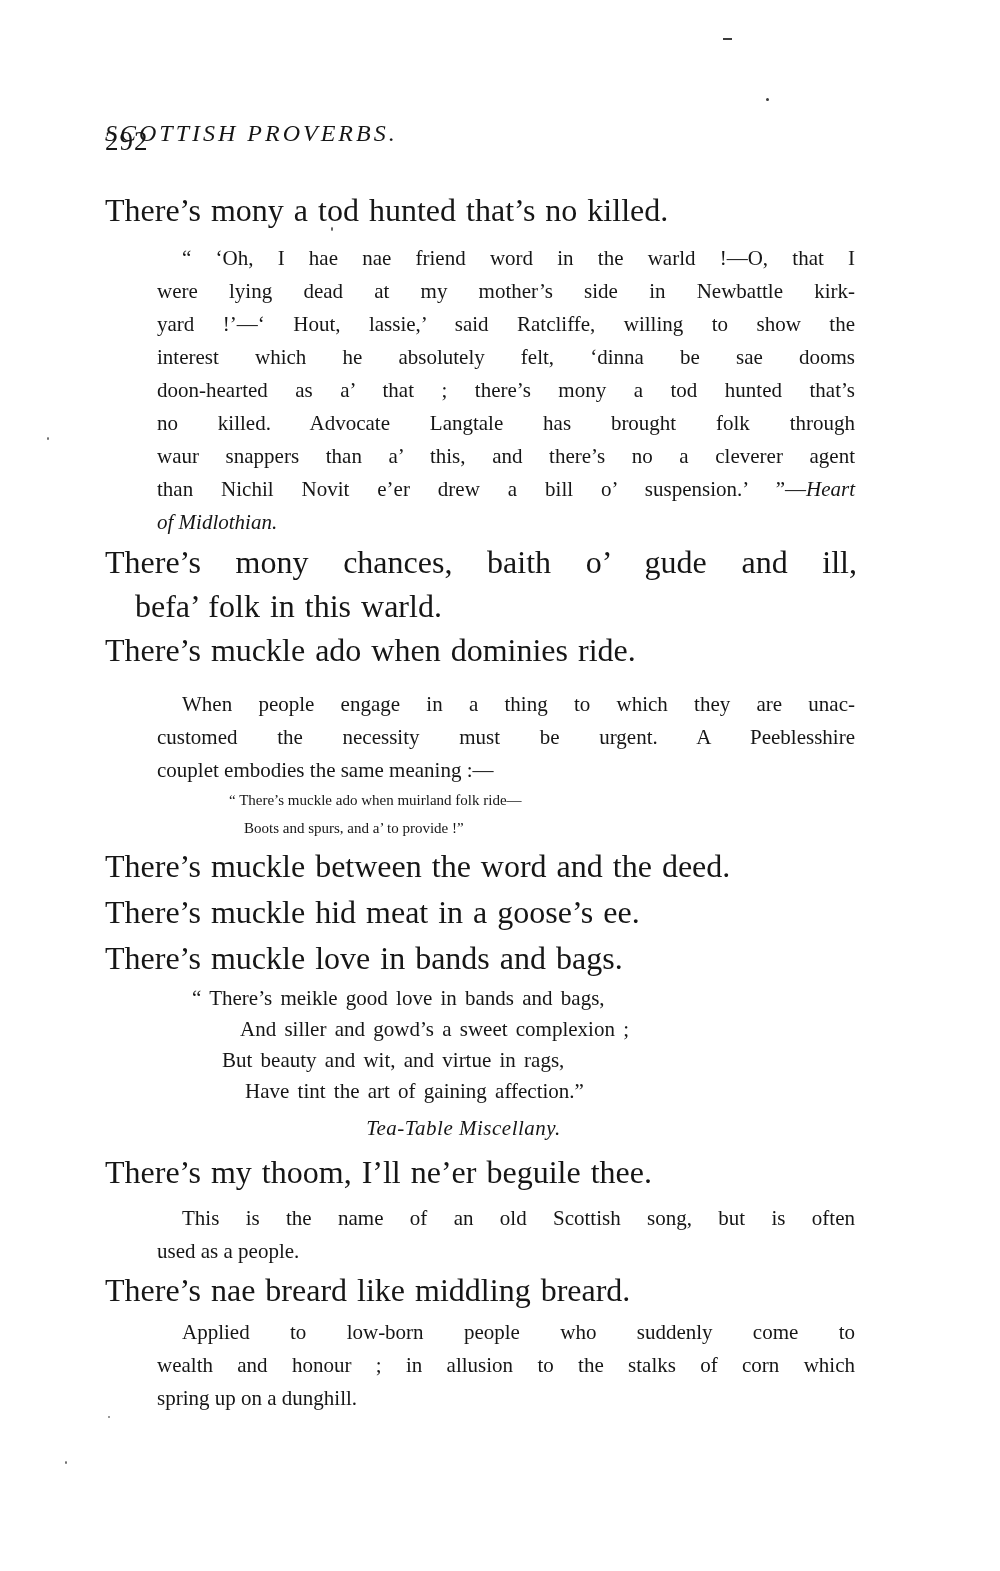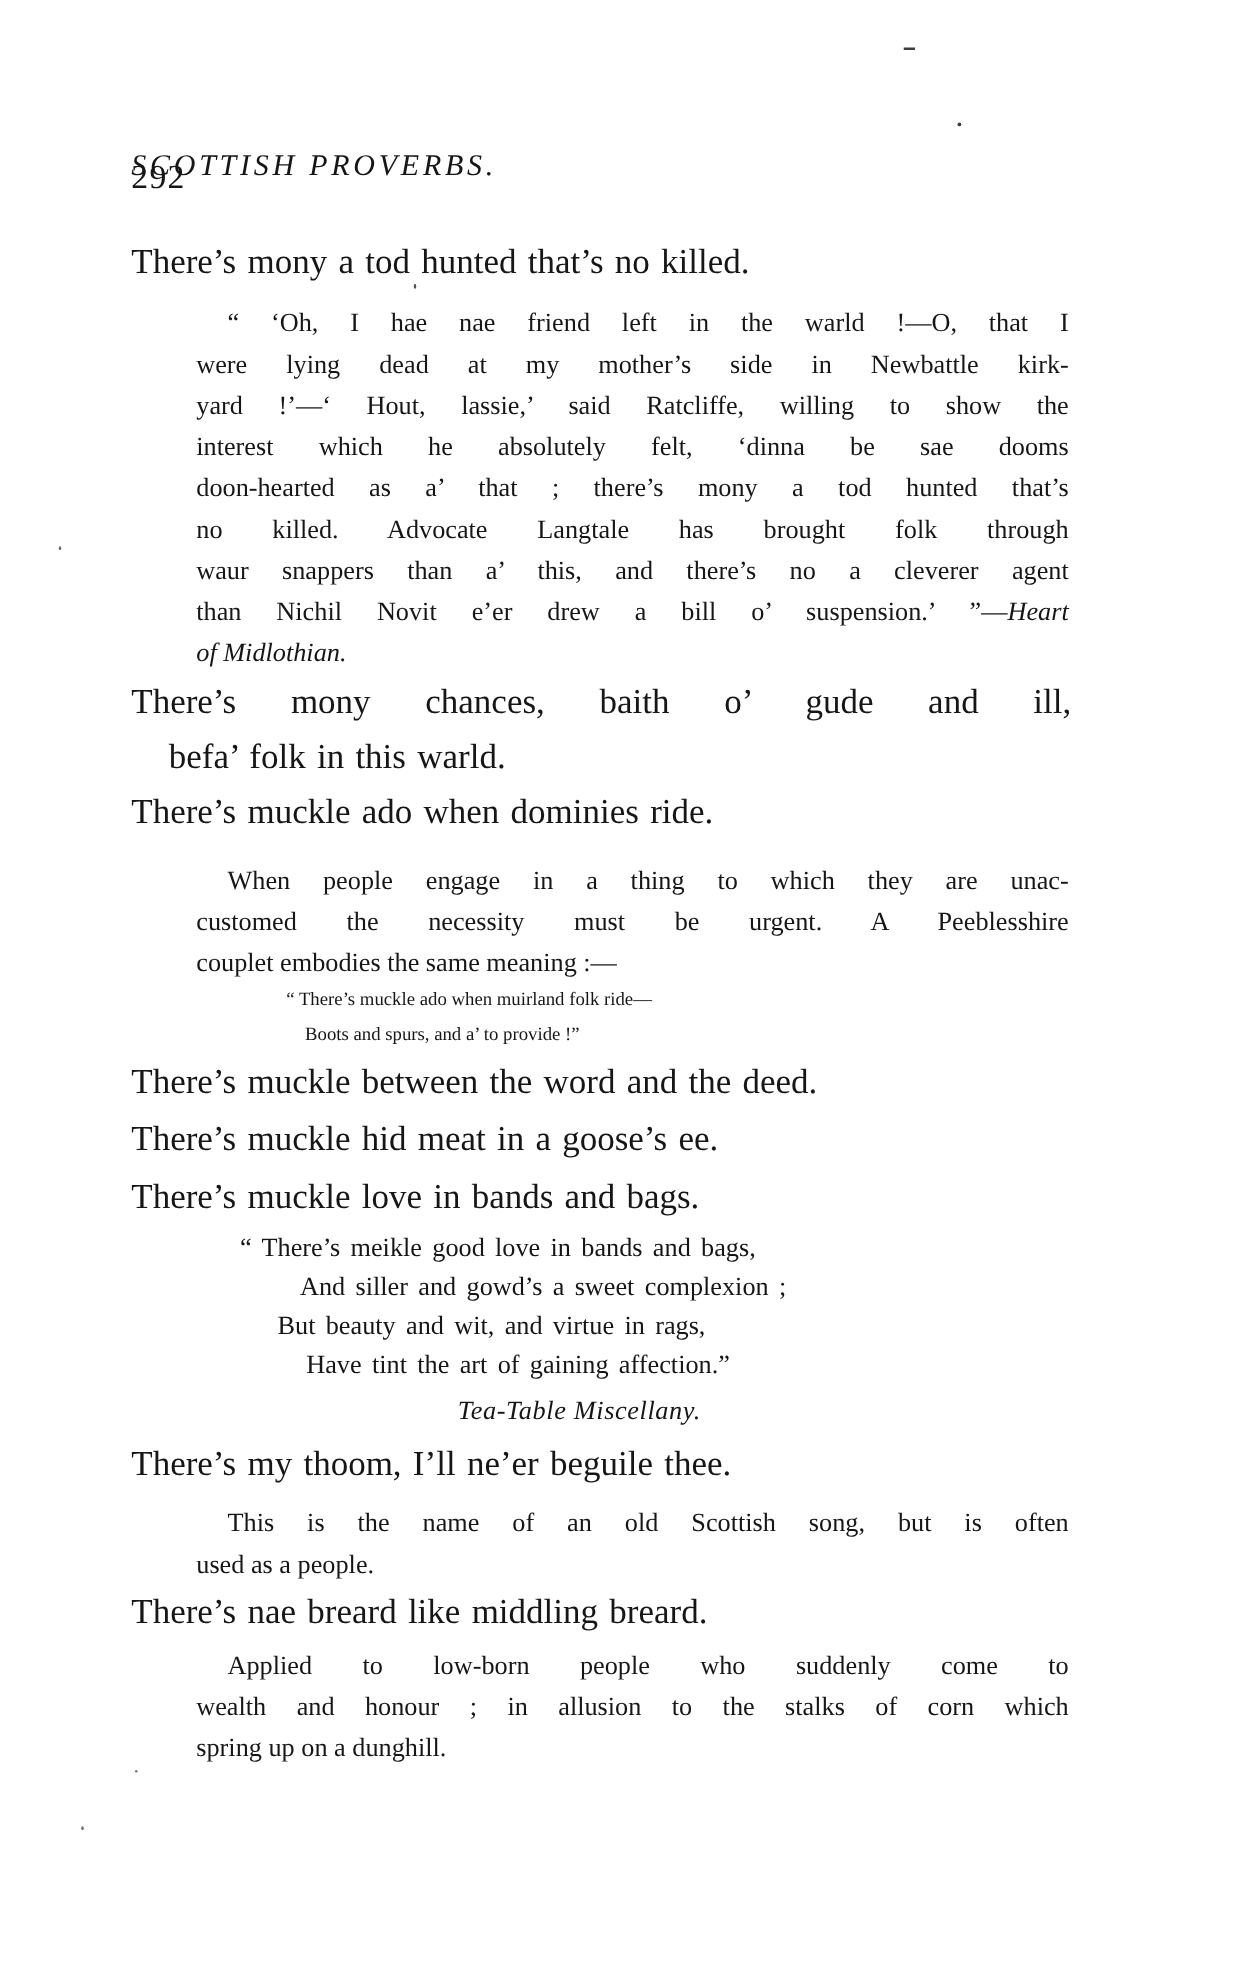--- a/index.html
+++ b/index.html
@@ -8,21 +8,21 @@
     background:#ffffff; color:#161616; overflow:hidden;
     font-family:Liberation Serif, serif;
     -webkit-font-smoothing:antialiased;
   }
   .header-row { position:absolute; top:118px; left:105px; width:752px; height:48px; }
   .page-number { position:absolute; left:0; top:8px; font-size:27px; letter-spacing:1px; }
   .page-title  { position:absolute; left:0; right:0; top:2px; text-align:left;
                  font-style:italic; font-size:24px; letter-spacing:3px; }
 
   .heading { position:absolute; left:105px; width:752px;
-             font-size:28px; line-height:40px; word-spacing:2px; white-space:nowrap; }
+             font-size:32px; line-height:40px; word-spacing:2px; white-space:nowrap; }
   .heading.wrap { white-space:normal; }
   .jlast { text-align:justify; text-align-last:justify; white-space:normal; }
   .h2-indent { margin-left:30px; white-space:nowrap; }
 
   .quote, .note { position:absolute; left:157px; width:698px;
                   font-size:21px; line-height:33px; }
   .qline { text-align:justify; text-align-last:justify; }
   .qline.lastline { text-align:right; text-align-last:left; }
   .indent { text-indent:25px; }
 
@@ -51,21 +51,21 @@
 <div class="page">
 
   <div class="header-row">
     <span class="page-number">292</span>
     <span class="page-title">SCOTTISH PROVERBS.</span>
   </div>
 
   <div class="heading" style="top:190px">There’s mony a tod hunted that’s no killed.</div>
 
   <div class="quote" style="top:242px">
-    <div class="qline indent">“ ‘Oh, I hae nae friend left in the warld !—O, that I</div>
+    <div class="qline indent">“ ‘Oh, I hae nae friend word in the warld !—O, that I</div>
     <div class="qline">were lying dead at my mother’s side in Newbattle kirk-</div>
     <div class="qline">yard !’—‘ Hout, lassie,’ said Ratcliffe, willing to show the</div>
     <div class="qline">interest which he absolutely felt, ‘dinna be sae dooms</div>
     <div class="qline">doon-hearted as a’ that ; there’s mony a tod hunted that’s</div>
     <div class="qline">no killed. Advocate Langtale has brought folk through</div>
     <div class="qline">waur snappers than a’ this, and there’s no a cleverer agent</div>
     <div class="qline"><span>than Nichil Novit e’er drew a bill o’ suspension.’ ”—</span><i>Heart</i></div>
     <div class="qline lastline"><i>of Midlothian.</i></div>
   </div>
 

